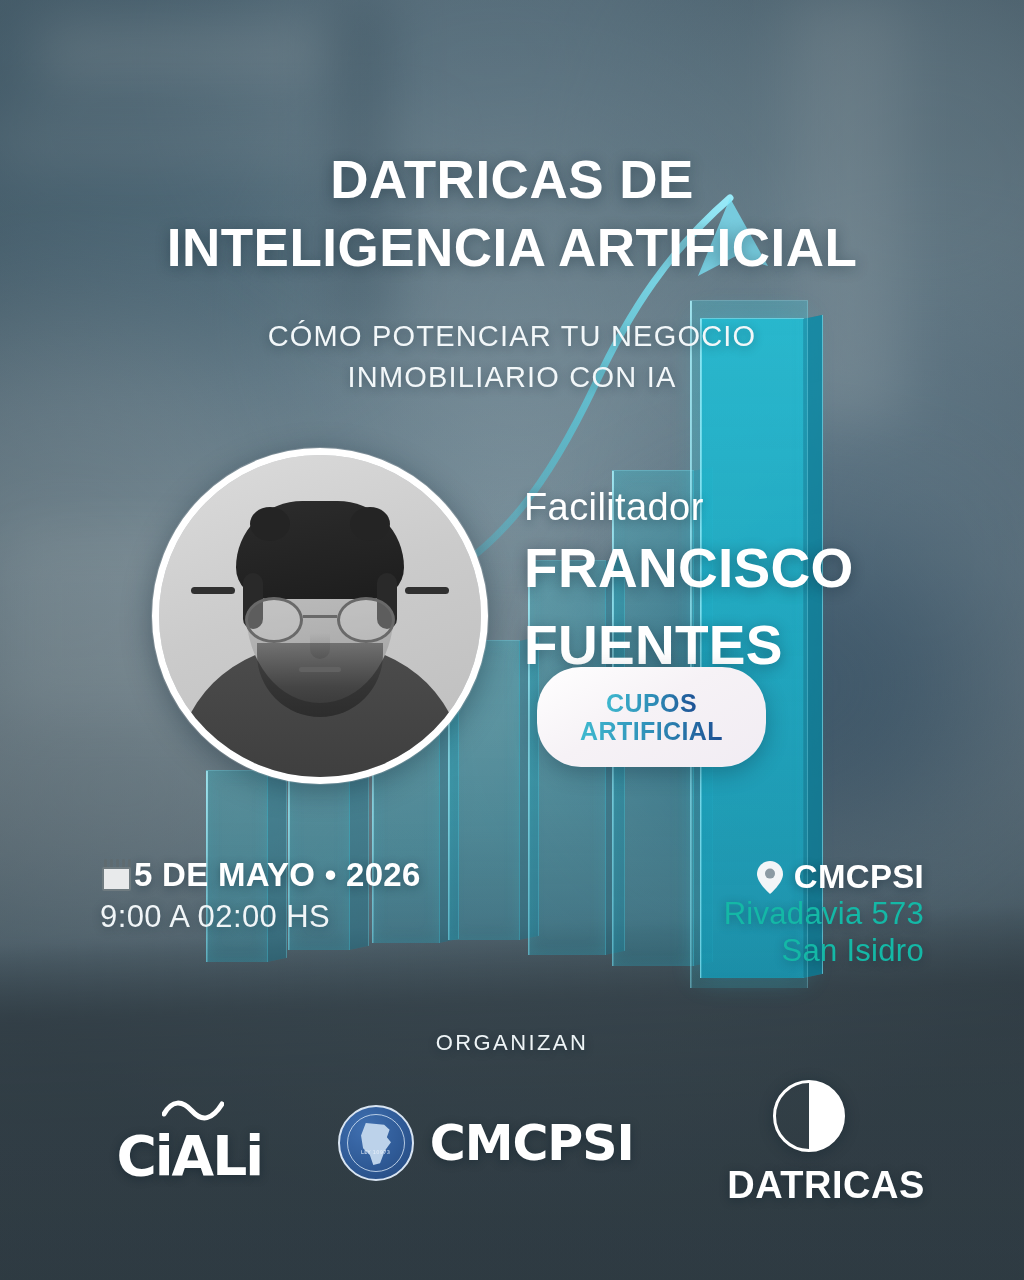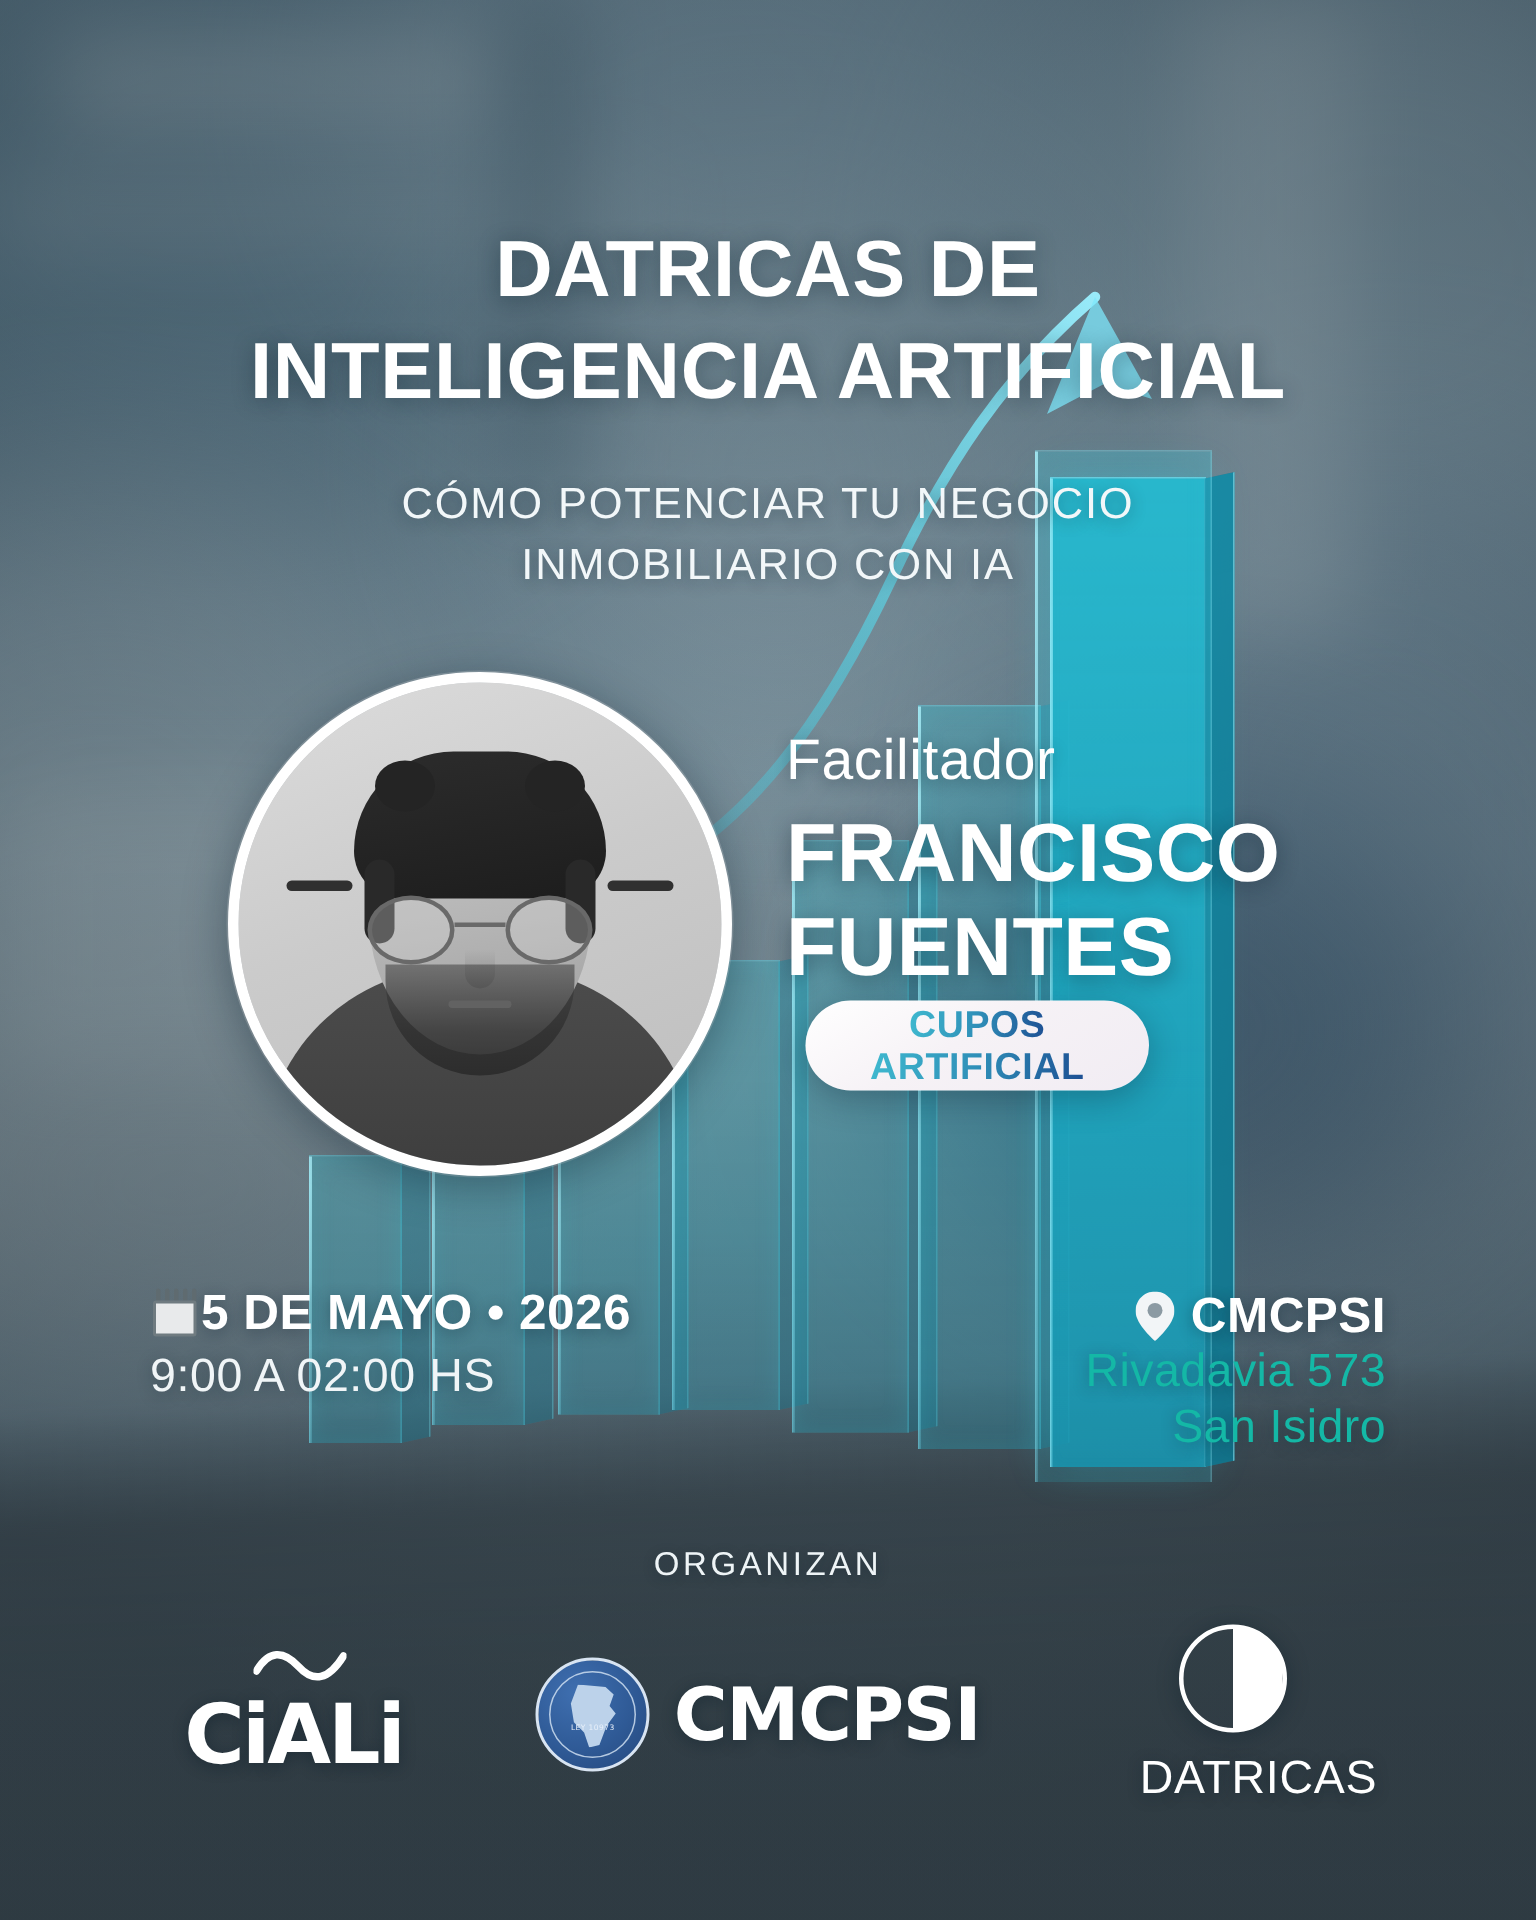--- a/index.html
+++ b/index.html
@@ -209,21 +209,21 @@
   }
   .facil-name {
     color:#ffffff; font-size:55px; font-weight:bold; letter-spacing:.3px; line-height:1.1;
     margin-top:12px;
     text-shadow:0 3px 14px rgba(12,32,45,.42);
   }
 
   
   .badge {
     position:absolute; left:537px; top:667px;
-    width:229px; height:60px; border-radius:44px;
+    width:229px; height:100px; border-radius:44px;
     background:linear-gradient(150deg,#ffffff 0%,#f6f2f6 45%,#f1ecf3 100%);
     box-shadow:0 6px 22px rgba(10,30,45,.30);
     display:flex; flex-direction:column; align-items:center; justify-content:center;
     line-height:1.12;
   }
   .badge span {
     font-size:25px; font-weight:bold; letter-spacing:.4px;
     background:linear-gradient(95deg,#3fb9cf 0%,#2f8fb8 50%,#1d4f93 100%);
     -webkit-background-clip:text; background-clip:text; color:transparent;
   }
@@ -312,21 +312,21 @@
 
   
   .logo-datricas { text-align:center; }
   .dat-circle {
     width:72px; height:72px; border-radius:50%; margin:0 auto 12px;
     border:3px solid #ffffff;
     background:linear-gradient(90deg, rgba(255,255,255,0) 0%, rgba(255,255,255,0) 50%, #ffffff 50%, #ffffff 100%);
     box-shadow:0 2px 14px rgba(10,28,40,.35);
   }
   .dat-text {
-    color:#ffffff; font-size:31px; font-weight:normal; letter-spacing:.5px;
+    color:#ffffff; font-size:38px; font-weight:bold; letter-spacing:.5px;
     text-shadow:0 2px 10px rgba(10,28,40,.42);
     margin-left:35px;
   }
 </style>
 </head>
 <body>
 
 <div id="poster">
 
   <div class="bg-base"></div>
@@ -424,21 +424,21 @@
           <span class="lens l"></span>
           <span class="bridge"></span>
           <span class="lens r"></span>
         </div>
       </div>
     </div>
 
     <div class="facil">
       <div class="facil-role">Facilitador</div>
       <div class="facil-name">FRANCISCO</div>
-      <div class="facil-name" style="margin-top:2px;">FUENTES</div>
+      <div class="facil-name" style="margin-top:16px;">FUENTES</div>
     </div>
 
     <div class="badge">
       <span>CUPOS</span>
       <span>ARTIFICIAL</span>
     </div>
 
     <div class="date-block">
       <div class="date-row">
         <span class="cal-icon">

